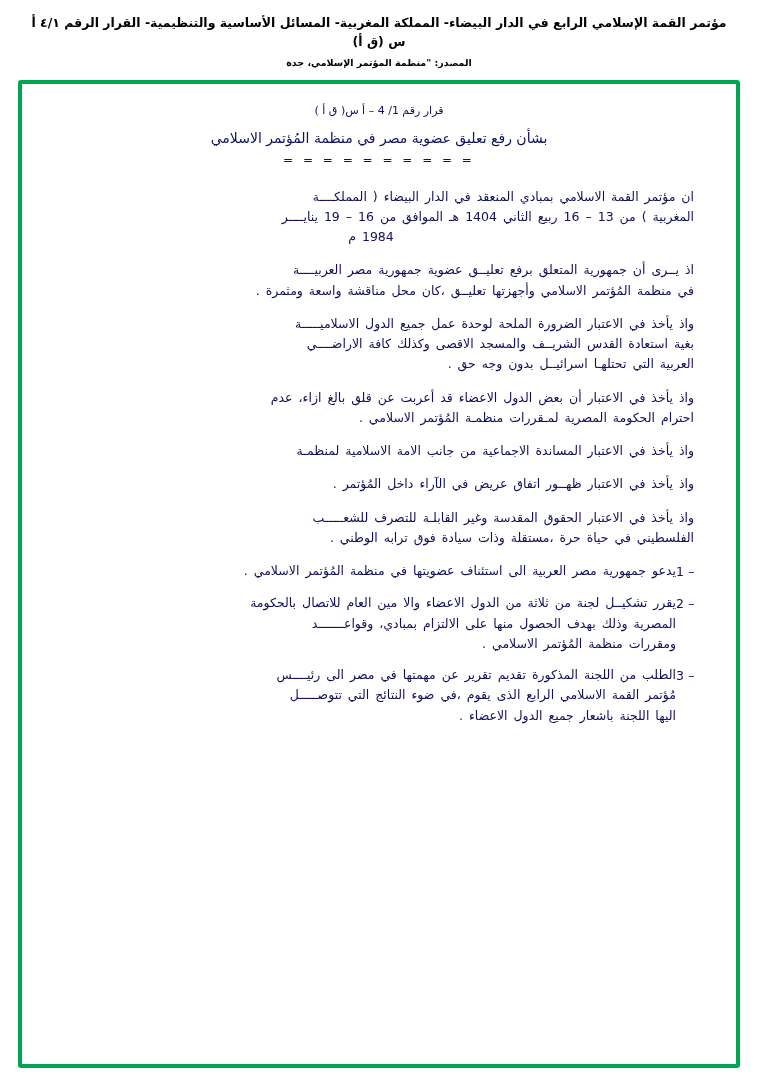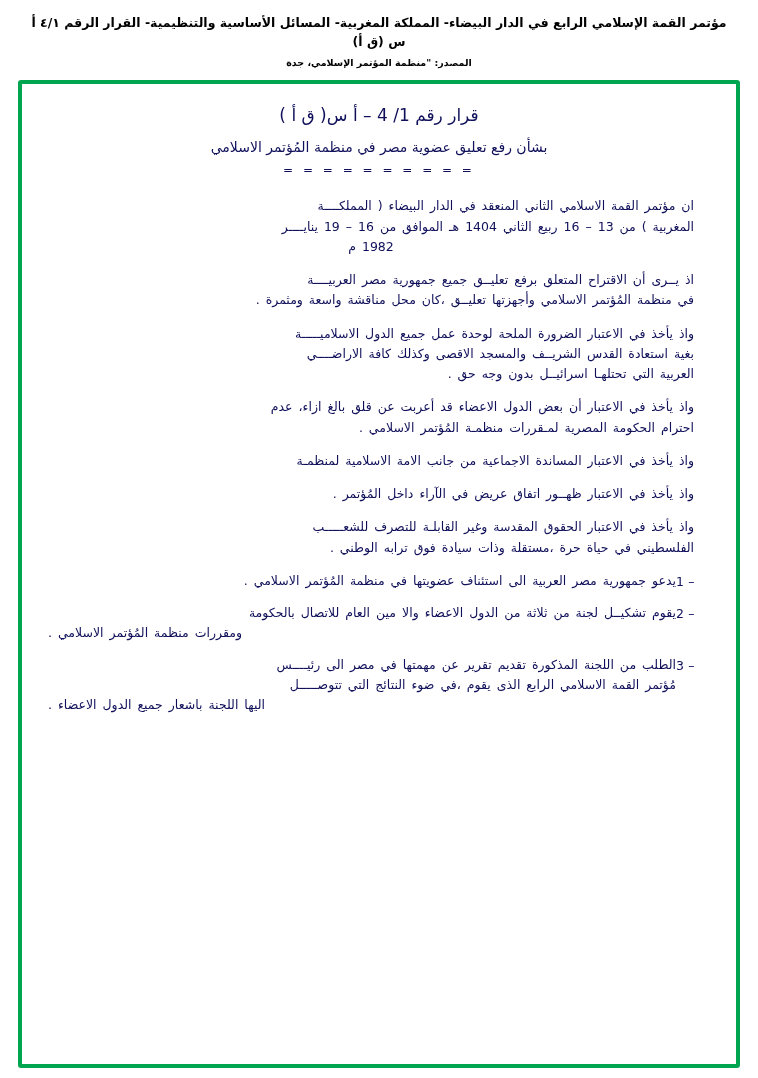--- a/index.html
+++ b/index.html
@@ -66,21 +66,21 @@
     font-size: 12.5px;
     line-height: 1.62;
     letter-spacing: 0.2px;
   }
 
   .doc-title-block {
     text-align: center;
     margin-bottom: 16px;
   }
   .doc-title-line1 {
-    font-size: 17px;
+    font-size: 11px;
     letter-spacing: 2px;
     margin-bottom: 7px;
   }
   .doc-title-line2 {
     font-size: 14px;
     letter-spacing: 1px;
     margin-bottom: 2px;
   }
   .doc-title-rule {
     font-size: 12px;
@@ -125,21 +125,21 @@
   }
   .numitem .txt {
     flex: 1 1 auto;
     text-align: justify;
     word-spacing: 2px;
   }
   .numitem .txt .l {
     display: block;
   }
   .numitem .txt .l.c {
-    text-align: left;
+    text-align: right;
   }
 </style>
 </head>
 <body>
 
 <div class="page">
 
   <div class="header">
     <div class="header-title">مؤتمر القمة الإسلامي الرابع في الدار البيضاء- المملكة المغربية- المسائل الأساسية والتنظيمية- القرار الرقم ٤/١ أ س (ق أ)</div>
     <div class="header-source">المصدر: "منظمة المؤتمر الإسلامي، جدة</div>
@@ -148,27 +148,27 @@
   <div class="scan-frame">
     <div class="doc">
 
       <div class="doc-title-block">
         <div class="doc-title-line1">قرار رقم 1/ 4 – أ س( ق أ )</div>
         <div class="doc-title-line2">بشأن رفع تعليق عضوية مصر في منظمة المُؤتمر الاسلامي</div>
         <div class="doc-title-rule">= = = = = = = = = =</div>
       </div>
 
       <div class="para indent">
-        <span class="l">ان مؤتمر القمة الاسلامي الثاني المنعقد في الدار البيضاء ( المملكــــة</span>
+        <span class="l">ان مؤتمر القمة الاسلامي بمبادي المنعقد في الدار البيضاء ( المملكــــة</span>
         <span class="l">المغربية ) من 13 – 16 ربيع الثاني 1404 هـ الموافق من 16 – 19 ينايــــر</span>
-        <span class="l c">1982 م</span>
-      </div>
-
-      <div class="para indent">
-        <span class="l">اذ يــرى أن الاقتراح المتعلق برفع تعليــق جميع جمهورية مصر العربيــــة</span>
+        <span class="l c">1984 م</span>
+      </div>
+
+      <div class="para indent">
+        <span class="l">اذ يــرى أن جمهورية المتعلق برفع تعليــق عضوية جمهورية مصر العربيــــة</span>
         <span class="l">في منظمة المُؤتمر الاسلامي وأجهزتها تعليــق ،كان محل مناقشة واسعة ومثمرة .</span>
       </div>
 
       <div class="para indent">
         <span class="l">واذ يأخذ في الاعتبار الضرورة الملحة لوحدة عمل جميع الدول الاسلاميـــــة</span>
         <span class="l">بغية استعادة القدس الشريــف والمسجد الاقصى وكذلك كافة الاراضــــي</span>
         <span class="l">العربية التي تحتلهـا اسرائيــل بدون وجه حق .</span>
       </div>
 
       <div class="para indent">
@@ -194,21 +194,22 @@
         <li class="numitem">
           <span class="num">1 –</span>
           <span class="txt">
             <span class="l">يدعو جمهورية مصر العربية الى استئناف عضويتها في منظمة المُؤتمر الاسلامي .</span>
           </span>
         </li>
 
         <li class="numitem">
           <span class="num">2 –</span>
           <span class="txt">
-            <span class="l">يقوم تشكيــل لجنة من ثلاثة من الدول الاعضاء والا مين العام للاتصال بالحكومة</span>
+            <span class="l">يقرر تشكيــل لجنة من ثلاثة من الدول الاعضاء والا مين العام للاتصال بالحكومة</span>
+            <span class="l">المصرية وذلك بهدف الحصول منها على الالتزام بمبادي، وقواعـــــــد</span>
             <span class="l c">ومقررات منظمة المُؤتمر الاسلامي .</span>
           </span>
         </li>
 
         <li class="numitem">
           <span class="num">3 –</span>
           <span class="txt">
             <span class="l">الطلب من اللجنة المذكورة تقديم تقرير عن مهمتها في مصر الى رئيــــس</span>
             <span class="l">مُؤتمر القمة الاسلامي الرابع الذى يقوم ،في ضوء النتائج التي تتوصـــــل</span>
             <span class="l c">اليها اللجنة باشعار جميع الدول الاعضاء .</span>

